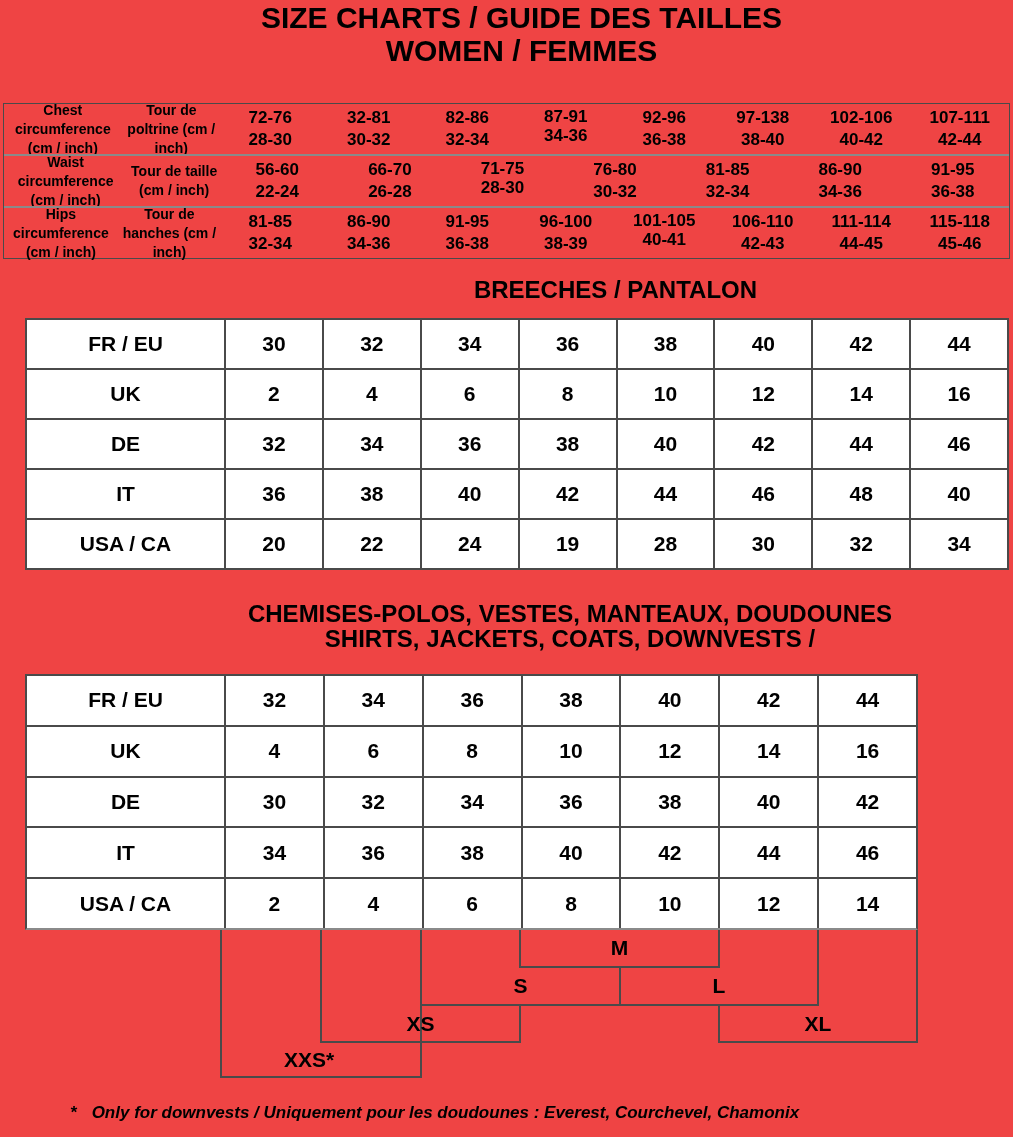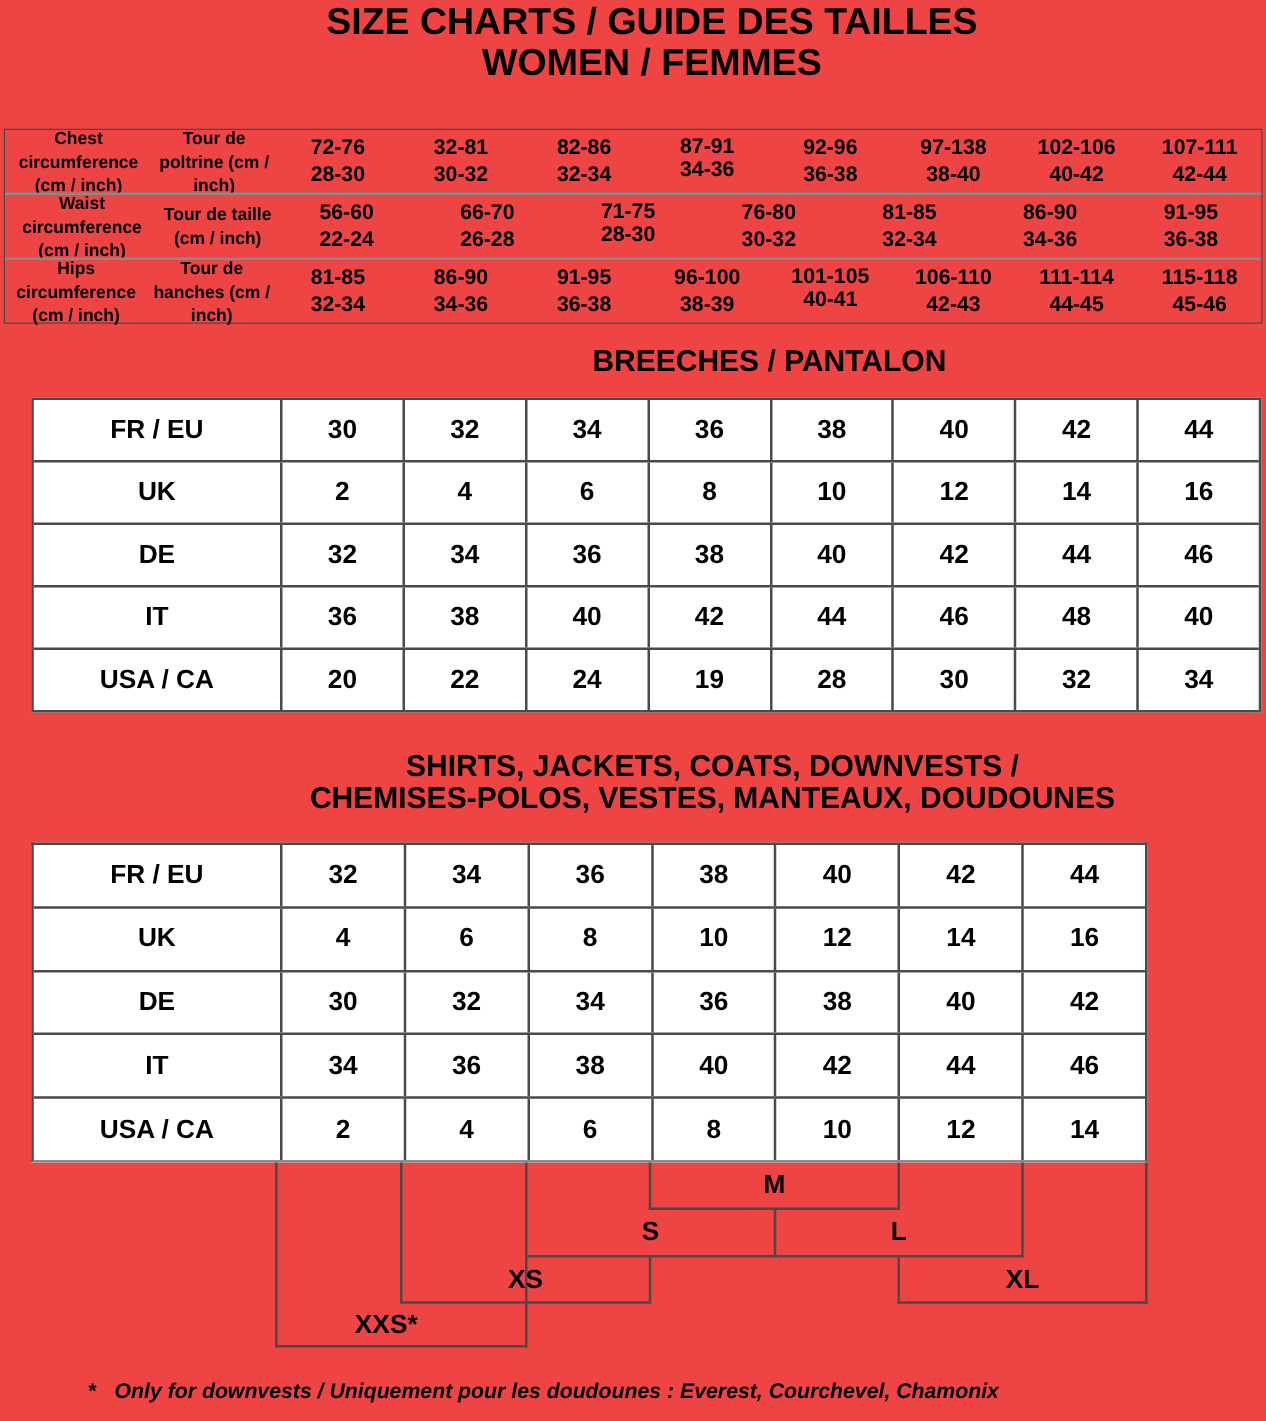--- a/index.html
+++ b/index.html
@@ -219,22 +219,22 @@
       <div class="gcell">24</div>
       <div class="gcell">19</div>
       <div class="gcell">28</div>
       <div class="gcell">30</div>
       <div class="gcell">32</div>
       <div class="gcell">34</div>
     </div>
   </div>
 
   <div class="sec-heading" id="shirts-heading">
+    <div>CHEMISES-POLOS, VESTES, MANTEAUX, DOUDOUNES</div>
     <div>SHIRTS, JACKETS, COATS, DOWNVESTS /</div>
-    <div>CHEMISES-POLOS, VESTES, MANTEAUX, DOUDOUNES</div>
   </div>
 
   <div class="grid" id="stable">
     <div class="grow">
       <div class="ghead">FR / EU</div>
       <div class="gcell">32</div>
       <div class="gcell">34</div>
       <div class="gcell">36</div>
       <div class="gcell">38</div>
       <div class="gcell">40</div>

